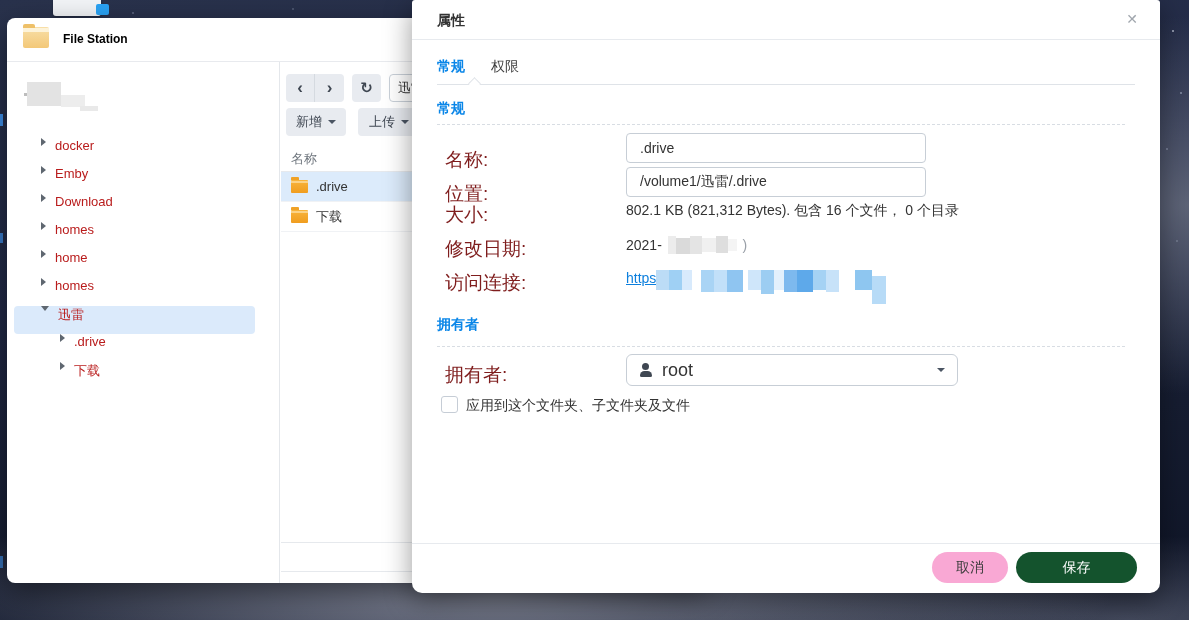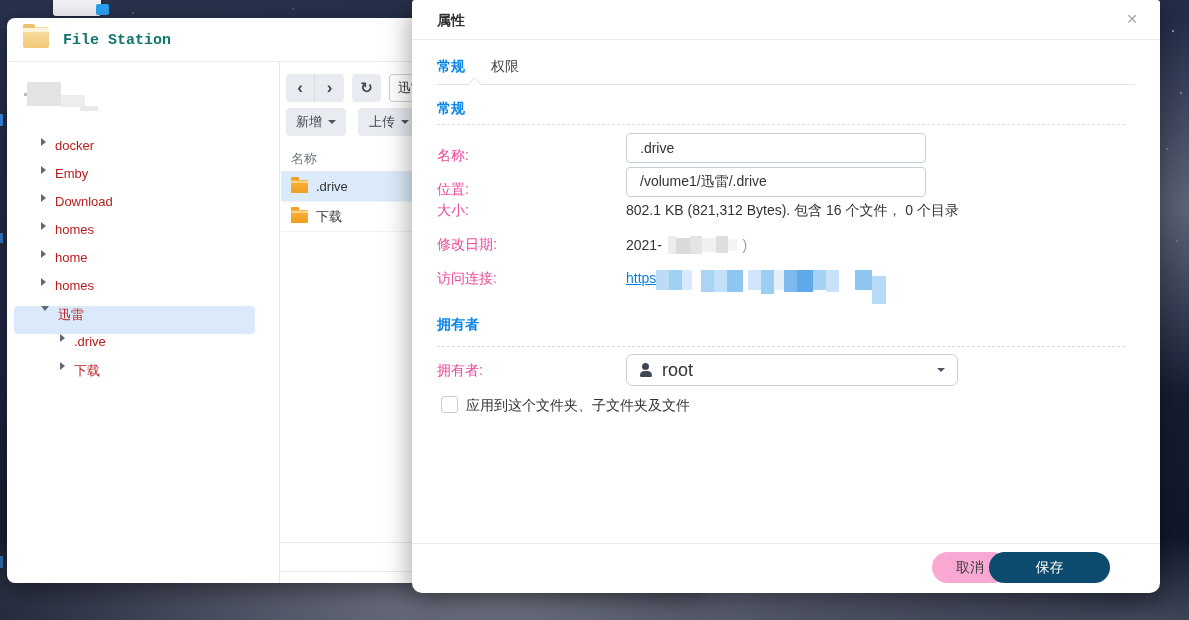--- a/index.html
+++ b/index.html
@@ -17,21 +17,21 @@
 
   
   .fs-window { position:absolute; left:7px; top:18px; width:700px; height:565px; background:#fff;
     border-radius:8px; box-shadow:0 10px 30px rgba(0,0,0,.45); }
   .titlebar { position:absolute; left:0; top:0; right:0; height:44px; border-bottom:1px solid #e8eaee; }
   .app-folder-icon { position:absolute; left:16px; top:9px; width:26px; height:21px; border-radius:2px;
     background:linear-gradient(180deg,#f8dfa8 0%, #f3c878 100%); }
   .app-folder-icon::before { content:""; position:absolute; left:0; top:-3px; width:12px; height:4px;
     background:#eec068; border-radius:2px 2px 0 0; }
   .app-folder-icon::after { content:""; position:absolute; left:0; top:1px; right:0; height:4px; background:#fdf3d9; }
-  .app-title { position:absolute; left:56px; top:14px; font-size:15px; font-weight:bold; color:#0f766e;font-family:Liberation Mono, monospace; }
+  .app-title { position:absolute; left:56px; top:14px; font-size:12px; font-weight:bold; color:#000000; }
 
   
   .sidebar { position:absolute; left:0; top:44px; width:273px; bottom:0; border-right:1px solid #e4e7eb; border-radius:0 0 0 8px; }
   .blur-a { position:absolute; left:20px; top:20px; width:34px; height:24px; background:#e3e3e3; }
   .blur-b { position:absolute; left:54px; top:33px; width:24px; height:12px; background:#ededed; }
   .blur-c { position:absolute; left:73px; top:44px; width:18px; height:5px; background:#e9e9e9; }
   .blur-dot { position:absolute; left:17px; top:31px; width:4px; height:3px; background:#bdbdbd; }
   .tree { position:absolute; left:0; top:76px; right:0; }
   .tree-row { position:relative; height:28px; display:flex; align-items:flex-start; font-size:13px; color:#b91c1c;
     margin:0 24px 0 7px; border-radius:4px; cursor:default; }
@@ -76,39 +76,39 @@
   .dlg-close { position:absolute; right:22px; top:11px; font-size:14px; color:#a0a6ad; cursor:pointer; font-weight:bold; }
   .tabs { position:absolute; left:25px; top:58px; display:flex; gap:26px; font-size:14px; }
   .tab { color:#3c3c3c; cursor:pointer; }
   .tab.active { color:#0a86e8; font-weight:bold; }
   .tab-underline { position:absolute; left:25px; top:84px; width:698px; border-bottom:1px solid #dfe3e8; }
   .tab-notch { position:absolute; left:33px; top:-5px; width:9px; height:9px; background:#fff; transform:rotate(45deg);
     border-top:1px solid #dfe3e8; border-left:1px solid #dfe3e8; }
   .section-h { position:absolute; left:25px; font-size:14px; font-weight:bold; color:#0a86e8; }
   .dashed { position:absolute; left:25px; width:688px; border-bottom:1px dashed #d8dde3; }
   .frow { position:absolute; left:25px; right:25px; }
-  .flabel { position:absolute; left:0; font-size:14px; color:#ec4899; }
+  .flabel { position:absolute; left:8px; font-size:19px; color:#7f1d1d; }
   .finput { position:absolute; left:189px; width:300px; height:30px; border:1px solid #c7ced6; border-radius:4px;
     font-size:14px; color:#333; padding:0 13px; font-family:inherit; background:#fff; }
   .fvalue { position:absolute; left:189px; font-size:14px; color:#333; white-space:nowrap; }
   .link { color:#0d7fdd; text-decoration:underline; font-size:14px; }
   .mosaic { display:inline-flex; align-items:flex-start; }
   .mosaic span { display:inline-block; }
   .owner-select { position:absolute; left:189px; top:-8px; width:332px; height:32px; border:1px solid #c7ced6;
     border-radius:6px; display:flex; align-items:center; padding:0 12px; cursor:pointer; }
   .person-icon { position:relative; width:14px; height:14px; margin-right:9px; }
   .person-icon::before { content:""; position:absolute; left:3px; top:0; width:7px; height:7px; border-radius:50%; background:#3f4752; }
   .person-icon::after { content:""; position:absolute; left:1px; top:8px; width:12px; height:6px; border-radius:6px 6px 2px 2px; background:#3f4752; }
   .owner-name { font-size:18px; color:#333; flex:1; }
   .checkbox { position:absolute; left:0; top:0; width:17px; height:17px; border:1px solid #c6cdd6; border-radius:3px; background:#fff; cursor:pointer; }
   .cb-label { position:absolute; left:25px; top:1px; font-size:14px; color:#333; }
   .dlg-footer { position:absolute; left:0; right:0; top:543px; bottom:0; border-top:1px solid #e7eaee; }
   .btn { position:absolute; top:8px; height:31px; border:none; border-radius:16px; font-size:14px; cursor:pointer; font-family:inherit; }
   .btn.cancel { left:520px; width:76px; background:#f9a8d4; color:#3c3c3c; }
-  .btn.save { left:577px; width:121px; background:#0c4a6e; color:#fff; }
+  .btn.save { left:604px; width:121px; background:#14532d; color:#fff; }
 
   
   .desk-icon { position:absolute; left:53px; top:0; width:48px; height:16px; background:#f2f4f7; border-radius:0 0 3px 3px; box-shadow:0 1px 3px rgba(0,0,0,.3); }
   .desk-icon-blue { position:absolute; left:96px; top:4px; width:13px; height:11px; background:#2aa3f5; border-radius:2px; }
 </style>
 </head>
 <body>
 
 <div class="stars"></div>
 <div class="desk-icon"></div>

